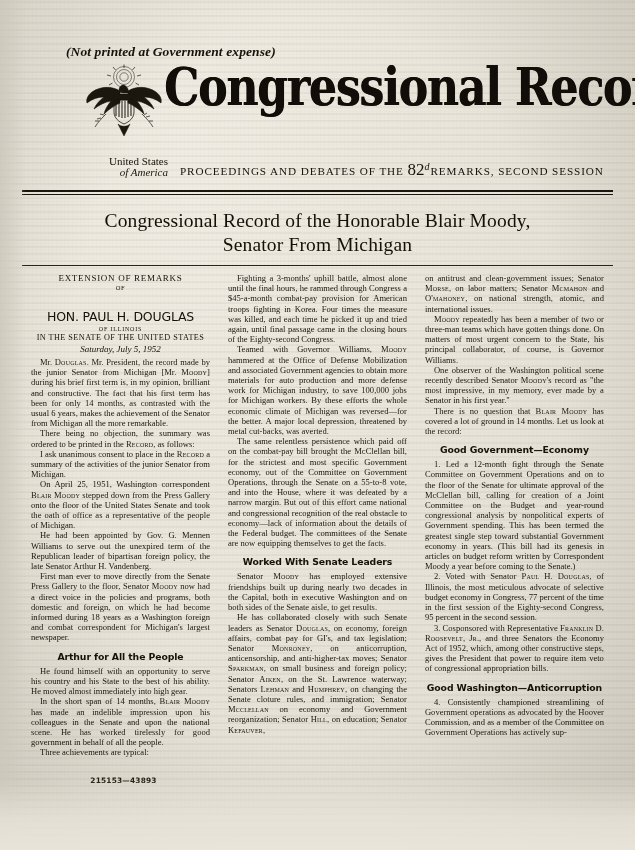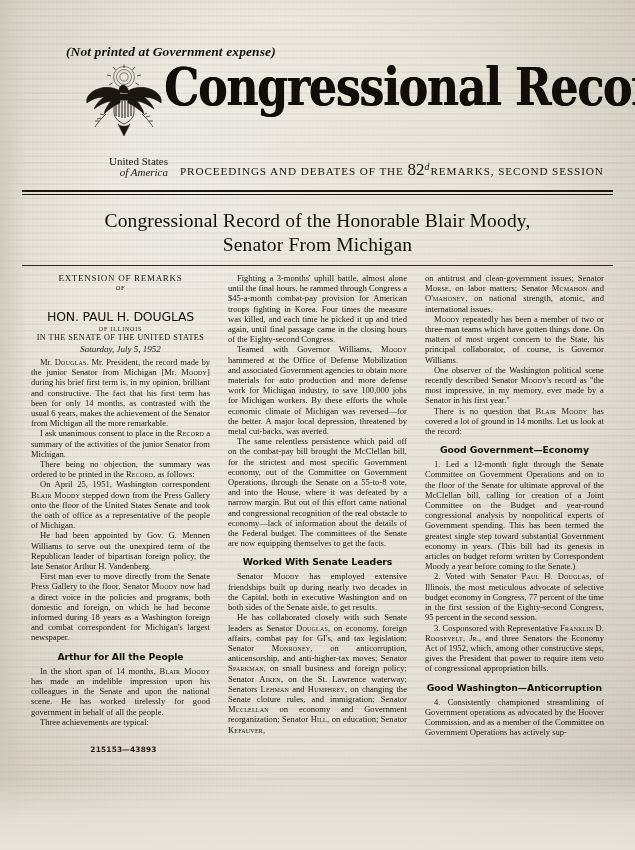--- a/index.html
+++ b/index.html
@@ -354,28 +354,29 @@
         <div class="chead">
           <div class="l1">EXTENSION OF REMARKS</div>
           <div class="of">OF</div>
           <div class="name">HON. PAUL H. DOUGLAS</div>
           <div class="state">OF ILLINOIS</div>
           <div class="body-line">IN THE SENATE OF THE UNITED STATES</div>
           <div class="date">Saturday, July 5, 1952</div>
         </div>
 
         <p class="t">Mr. <span class="sc">Douglas</span>. Mr. President, the record made by the junior Senator from Michigan [Mr. <span class="sc">Moody</span>] during his brief first term is, in my opinion, brilliant and constructive. The fact that his first term has been for only 14 months, as contrasted with the usual 6 years, makes the achievement of the Senator from Michigan all the more remarkable.</p>
+        <p class="t">There being no objection, the summary was ordered to be printed in the <span class="sc">Record</span>, as follows:</p>
         <p class="t">I ask unanimous consent to place in the <span class="sc">Record</span> a summary of the activities of the junior Senator from Michigan.</p>
-        <p class="t">There being no objection, the summary was ordered to be printed in the <span class="sc">Record</span>, as follows:</p>
         <p class="t">On April 25, 1951, Washington correspondent <span class="sc">Blair</span> <span class="sc">Moody</span> stepped down from the Press Gallery onto the floor of the United States Senate and took the oath of office as a representative of the people of Michigan.</p>
         <p class="t">He had been appointed by Gov. G. Mennen Williams to serve out the unexpired term of the Republican leader of bipartisan foreign policy, the late Senator Arthur H. Vandenberg.</p>
         <p class="t">First man ever to move directly from the Senate Press Gallery to the floor, Senator <span class="sc">Moody</span> now had a direct voice in the policies and programs, both domestic and foreign, on which he had become informed during 18 years as a Washington foreign and combat correspondent for Michigan's largest newspaper.</p>
 
         <h3 class="sub">Arthur for All the People</h3>
 
+        <p class="t">He found himself with an opportunity to serve his country and his State to the best of his ability. He moved almost immediately into high gear.</p>
         <p class="t">In the short span of 14 months, <span class="sc">Blair</span> <span class="sc">Moody</span> has made an indelible impression upon his colleagues in the Senate and upon the national scene. He has worked tirelessly for good government in behalf of all the people.</p>
         <p class="t">Three achievements are typical:</p>
 
         <div class="folio">215153—43893</div>
       </div>
 
       <div class="col">
         <p class="t">Fighting a 3-months' uphill battle, almost alone until the final hours, he rammed through Congress a $45-a-month combat-pay provision for American troops fighting in Korea. Four times the measure was killed, and each time he picked it up and tried again, until final passage came in the closing hours of the Eighty-second Congress.</p>
         <p class="t">Teamed with Governor Williams, <span class="sc">Moody</span> hammered at the Office of Defense Mobilization and associated Government agencies to obtain more materials for auto production and more defense work for Michigan industry, to save 100,000 jobs for Michigan workers. By these efforts the whole economic climate of Michigan was reversed—for the better. A major local depression, threatened by metal cut-backs, was averted.</p>
         <p class="t">The same relentless persistence which paid off on the combat-pay bill brought the McClellan bill, for the strictest and most specific Government economy, out of the Committee on Government Operations, through the Senate on a 55-to-8 vote, and into the House, where it was defeated by a narrow margin. But out of this effort came national and congressional recognition of the real obstacle to economy—lack of information about the details of the Federal budget. The committees of the Senate are now equipping themselves to get the facts.</p>

